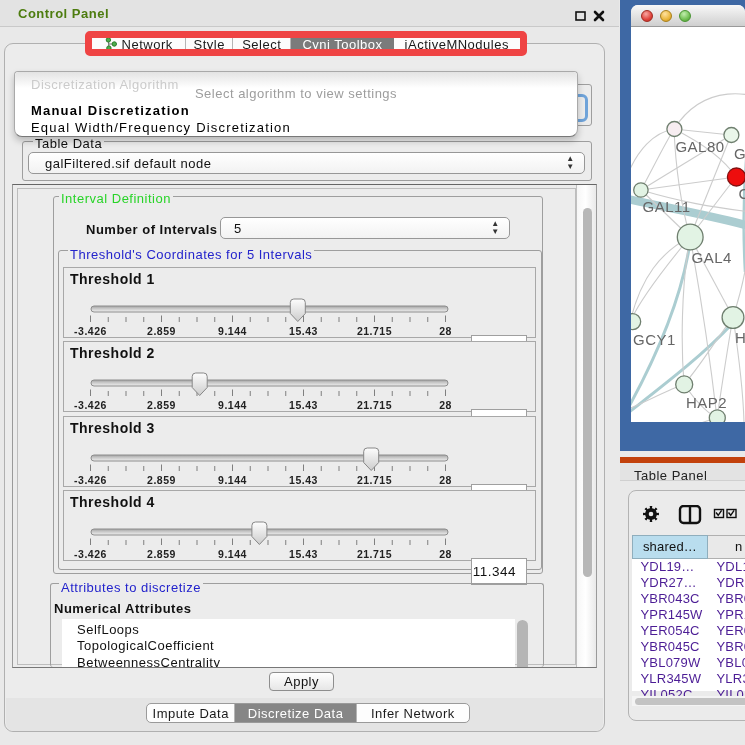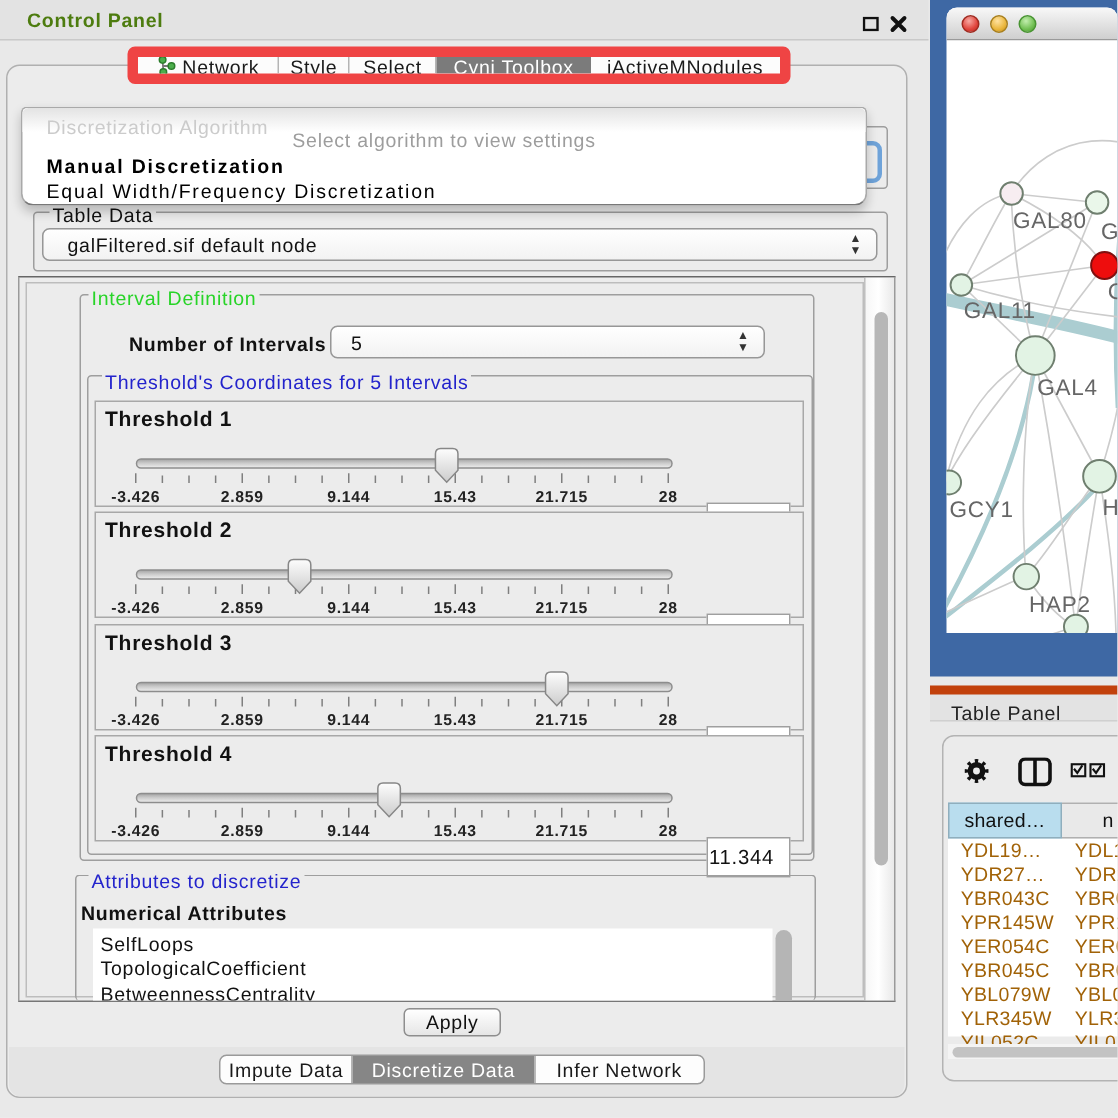--- a/index.html
+++ b/index.html
@@ -35,41 +35,41 @@
 #viewport { left:12px; top:184px; width:585px; height:484px; background:#ececec; border:1px solid #9a9a9a; border-top:1px solid #666; border-bottom:1px solid #777; overflow:hidden; }
 #vsb { position:absolute; right:0; top:0; width:20px; height:100%; background:linear-gradient(90deg,#f6f6f6,#ffffff 45%,#e9e9e9); border-left:1px solid #c0c0c0; }
 #vsb .thumb { position:absolute; left:6px; top:23px; width:9px; height:369px; background:#b7b7b7; border-radius:5px; }
 #innerpanel { position:absolute; left:4px; top:3px; width:559px; height:477px; border:1px solid #bdbdbd; }
 
 .tpanel { position:absolute; left:63px; width:473px; height:71px; border:1px solid #a8a8a8; background:#ececec; }
 .tpanel .tl { position:absolute; left:6px; top:3px; font-size:14px; font-weight:bold; color:#111; }
 .vbox { position:absolute; left:407px; top:30px; width:56px; height:27px; background:#fff; border:1px solid #9f9f9f; font-size:13.5px; color:#111; text-align:right; padding-right:10px; line-height:25px;margin-top:37px; }
 
 #numlist { left:62px; top:619px; width:453px; height:48px; background:#fff; font-size:13px; color:#111; overflow:hidden; }
-#numlist div { padding-left:5px; height:16.4px; line-height:16.4px; }
+#numlist div { padding-left:15px; height:16.4px; line-height:16.4px; }
 #numlist div:first-child { margin-top:3px; }
 
 #applybtn { left:269px; top:672px; width:65px; height:19px; background:linear-gradient(#ffffff,#e6e6e6); border:1px solid #8e8e8e; border-radius:4px; font-size:13px; color:#111; text-align:center; line-height:17px; z-index:3;}
 
 #bottabs { left:146px; top:703px; width:324px; height:20px; background:#fdfdfd; border:1px solid #9a9a9a; border-radius:5px; display:flex; overflow:hidden; z-index:6;}
 #bottabs .tab { font-size:13px; color:#1a1a1a; display:flex; align-items:center; justify-content:center; border-right:1px solid #b5b5b5;}
 #bottabs .sel { background:#868686; color:#fff; }
 
 #netwin { left:620px; top:0; width:125px; height:451px; background:#3e68a4; }
 #inwin { position:absolute; left:11px; top:5px; width:114px; height:417px; background:#fff; border-radius:7px 7px 0 0; }
 #nettitle { position:absolute; left:0; top:0; width:114px; height:22px; background:linear-gradient(#f8f8f8,#cfcfcf); border-bottom:1px solid #9a9a9a; border-radius:7px 7px 0 0; }
 .light { position:absolute; top:5px; width:12px; height:12px; border-radius:50%; }
 
 #tptitle { left:620px; top:457px; width:125px; height:24px; background:#e3e3e3; border-top:6px solid #c2410c; border-bottom:1px solid #d0d0d0;}
 #tptitle .t { position:absolute; left:14px; top:5px; font-size:13px; color:#222; }
 #tablepanel { left:628px; top:490px; width:130px; height:231px; background:#ebebeb; border:1px solid #b3b3b3; border-radius:8px; }
 #tbl { left:632px; top:535px; width:113px; height:156px; background:#fff; font-size:13px; letter-spacing:0.2px; }
 #tbl .hc1 { position:absolute; left:0; top:0; width:76px; height:24px; background:#b9ddee; border:1px solid #8faebd; text-align:center; line-height:22px; font-size:13px; color:#111; }
 #tbl .hc2 { position:absolute; left:76px; top:0; width:40px; height:24px; background:#e9e9e9; border:1px solid #b0b0b0; border-left:none; line-height:22px; font-size:13px; color:#111; padding-left:27px;}
-#tbl .r { position:absolute; left:0; padding-left:8.5px; width:113px; height:16px; line-height:16px; color:#a16207; }
+#tbl .r { position:absolute; left:0; padding-left:8.5px; width:113px; height:16px; line-height:16px; color:#4c1d95; }
 #tbl .c2 { position:absolute; left:84.5px; }
 #hsb { left:632px; top:696px; width:113px; height:10px; background:#f4f4f4; }
 #hsb .thumb { position:absolute; left:3px; top:1.5px; width:120px; height:7px; background:#c3c3c3; border-radius:4px; }
 </style>
 </head>
 <body>
 
 <div id="mainpanel" class="abs"></div>
 <div id="botstrip" class="abs"></div>
 <div id="titlebar" class="abs">

